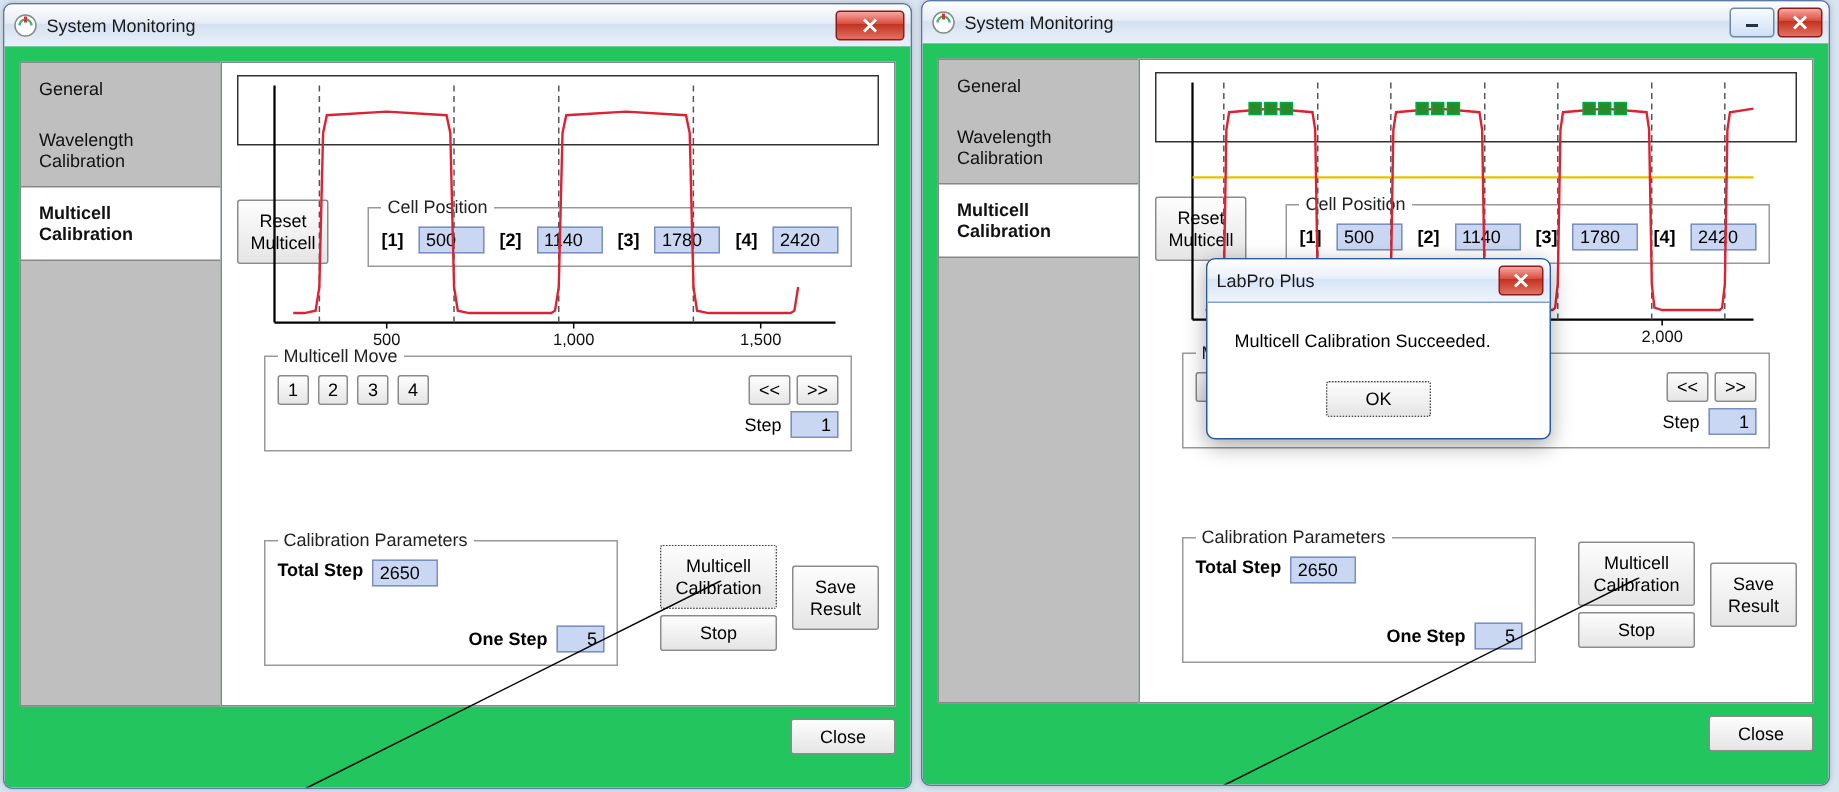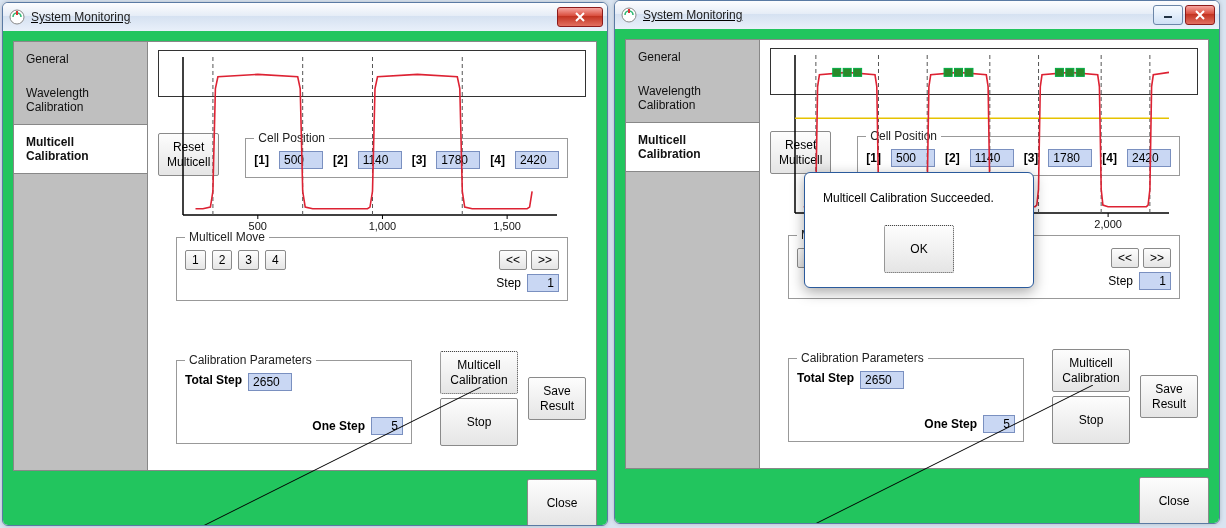--- a/index.html
+++ b/index.html
@@ -14,21 +14,20 @@
     overflow: hidden;
   }
   .titlebar {
     height: 28px;
     background: linear-gradient(#fdfdfe, #e6edf7 45%, #d5e1f1 46%, #e9f0fa);
     border-bottom: 1px solid #9ab;
     display: flex;
     align-items: center;
     padding: 0 4px 0 6px;
     gap: 6px;
-    text-decoration: underline;
   }
   .titlebar .app-icon { width: 16px; height: 16px; }
   .titlebar .title { flex: 0 0 auto; color: #1a1a1a; }
   .titlebar .spacer { flex: 1; }
   .win-controls { display: flex; gap: 2px; }
   .win-btn {
     width: 28px; height: 18px;
     border-radius: 3px;
     border: 1px solid #6b86a8;
     background: linear-gradient(#f7fbff, #cfe0f5);
@@ -89,21 +88,21 @@
     padding: 6px 8px 8px 8px;
     margin: 18px;
   }
   fieldset.grp > legend { padding: 0 4px; color: #222; }
 
   .cellpos-row { display: flex; align-items: center; gap: 8px; }
   .btn {
     background: linear-gradient(#fdfdfd, #e5e5e5);
     border: 1px solid #8a8a8a;
     border-radius: 2px;
-    padding: 16px 10px;
+    padding: 4px 10px;
     text-align: center;
     font-family: inherit;
     font-size: 12px;
     cursor: default;
   }
   .btn.small { padding: 2px 6px; min-width: 20px; }
   .btn.tall { padding: 6px 8px; line-height: 1.2; }
   .btn.wide { min-width: 70px; }
   .btn:active, .btn.focused { border: 1px dotted #444; }
 
@@ -384,20 +383,31 @@
               </div>
             </div>
           </div>
         </div>
         <div class="footer-row">
           <button class="btn wide">Close</button>
         </div>
       </div>
     </div>
     <div class="modal" style="left: 804px; top: 172px; width: 228px;">
+      <div class="titlebar">
+        <span class="title">LabPro Plus</span>
+        <span class="spacer"></span>
+        <div class="win-controls">
+          <div class="win-btn close">
+            <svg width="10" height="10">
+              <path d="M1 1 L9 9 M9 1 L1 9" stroke="#fff" stroke-width="2"></path>
+            </svg>
+          </div>
+        </div>
+      </div>
       <div class="body">
         <div>Multicell Calibration Succeeded.</div>
       </div>
       <div class="btn-row">
         <button class="btn wide focused">OK</button>
       </div>
     </div>
   </div>
 
 </body></html>

